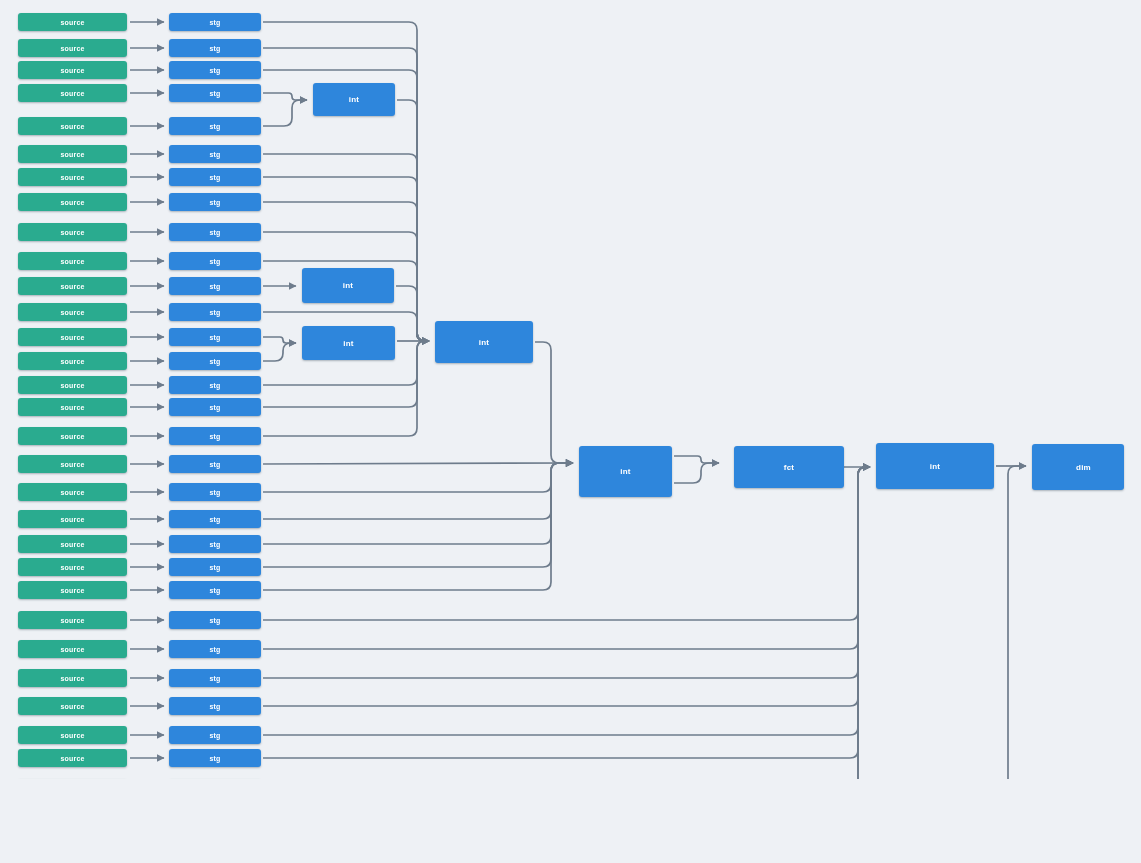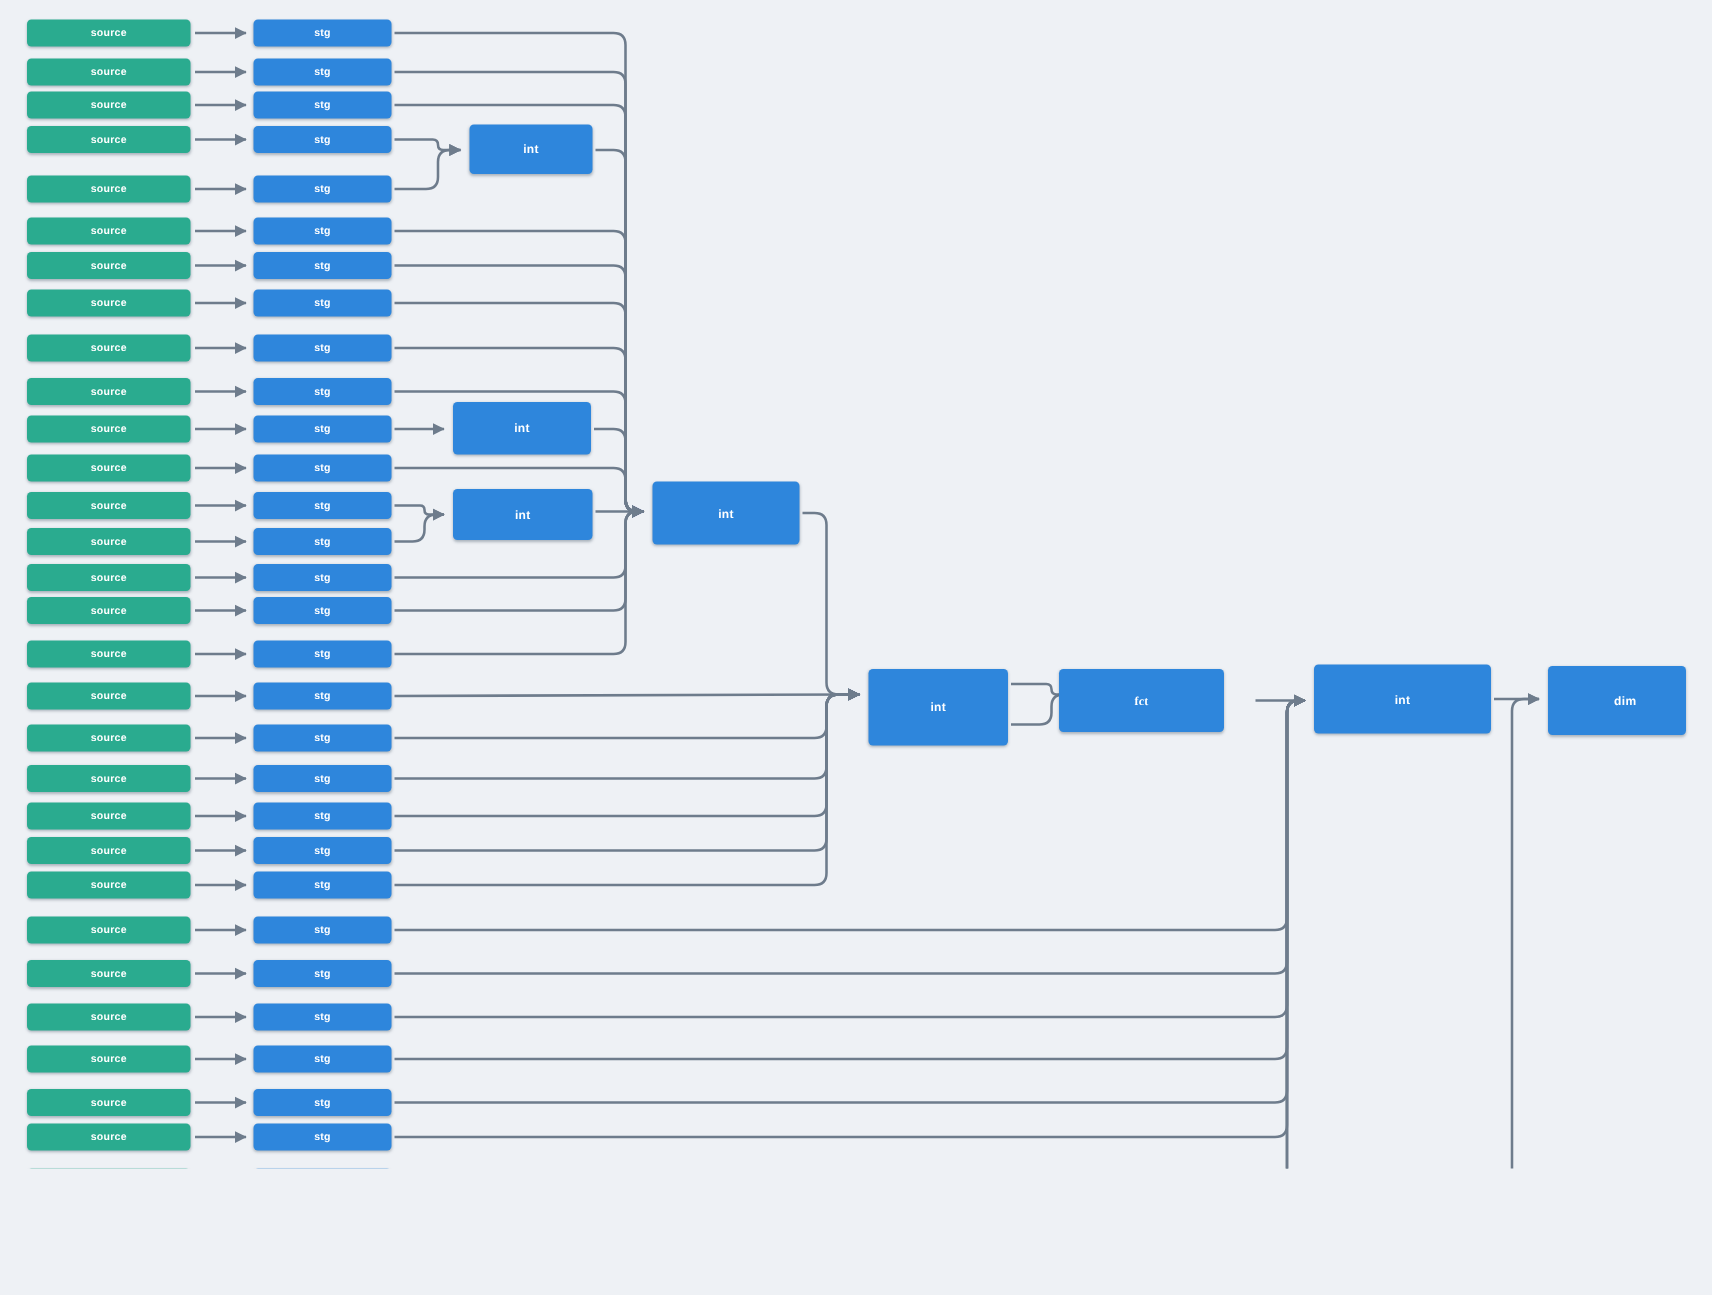--- a/index.html
+++ b/index.html
@@ -303,21 +303,21 @@
       </div>
       <div class="node big" style="left: 302px; top: 326px; width: 93px; height: 34px; background: rgb(46, 134, 220); color: rgb(255, 255, 255);">
         <span>int</span>
       </div>
       <div class="node big" style="left: 435px; top: 321px; width: 98px; height: 42px; background: rgb(46, 134, 220); color: rgb(255, 255, 255);">
         <span>int</span>
       </div>
       <div class="node big" style="left: 579px; top: 446px; width: 93px; height: 51px; background: rgb(46, 134, 220); color: rgb(255, 255, 255);">
         <span>int</span>
       </div>
-      <div class="node big" style="left: 706px; top: 446px; width: 110px; height: 42px; background: rgb(46, 134, 220); color: rgb(255, 255, 255); font-family: Liberation Serif, serif;">
+      <div class="node big" style="left: 734px; top: 446px; width: 110px; height: 42px; background: rgb(46, 134, 220); color: rgb(255, 255, 255);">
         <span>fct</span>
       </div>
       <div class="node big" style="left: 876px; top: 443px; width: 118px; height: 46px; background: rgb(46, 134, 220); color: rgb(255, 255, 255);">
         <span>int</span>
       </div>
       <div class="node" style="left: 319px; top: 809px; width: 92px; height: 16px; background: rgb(46, 134, 220); color: rgb(255, 255, 255);">
         <span>int</span>
       </div>
       <div class="node big" style="left: 1032px; top: 444px; width: 92px; height: 46px; background: rgb(46, 134, 220); color: rgb(255, 255, 255); padding-left: 11px;">
         <span>dim</span>

